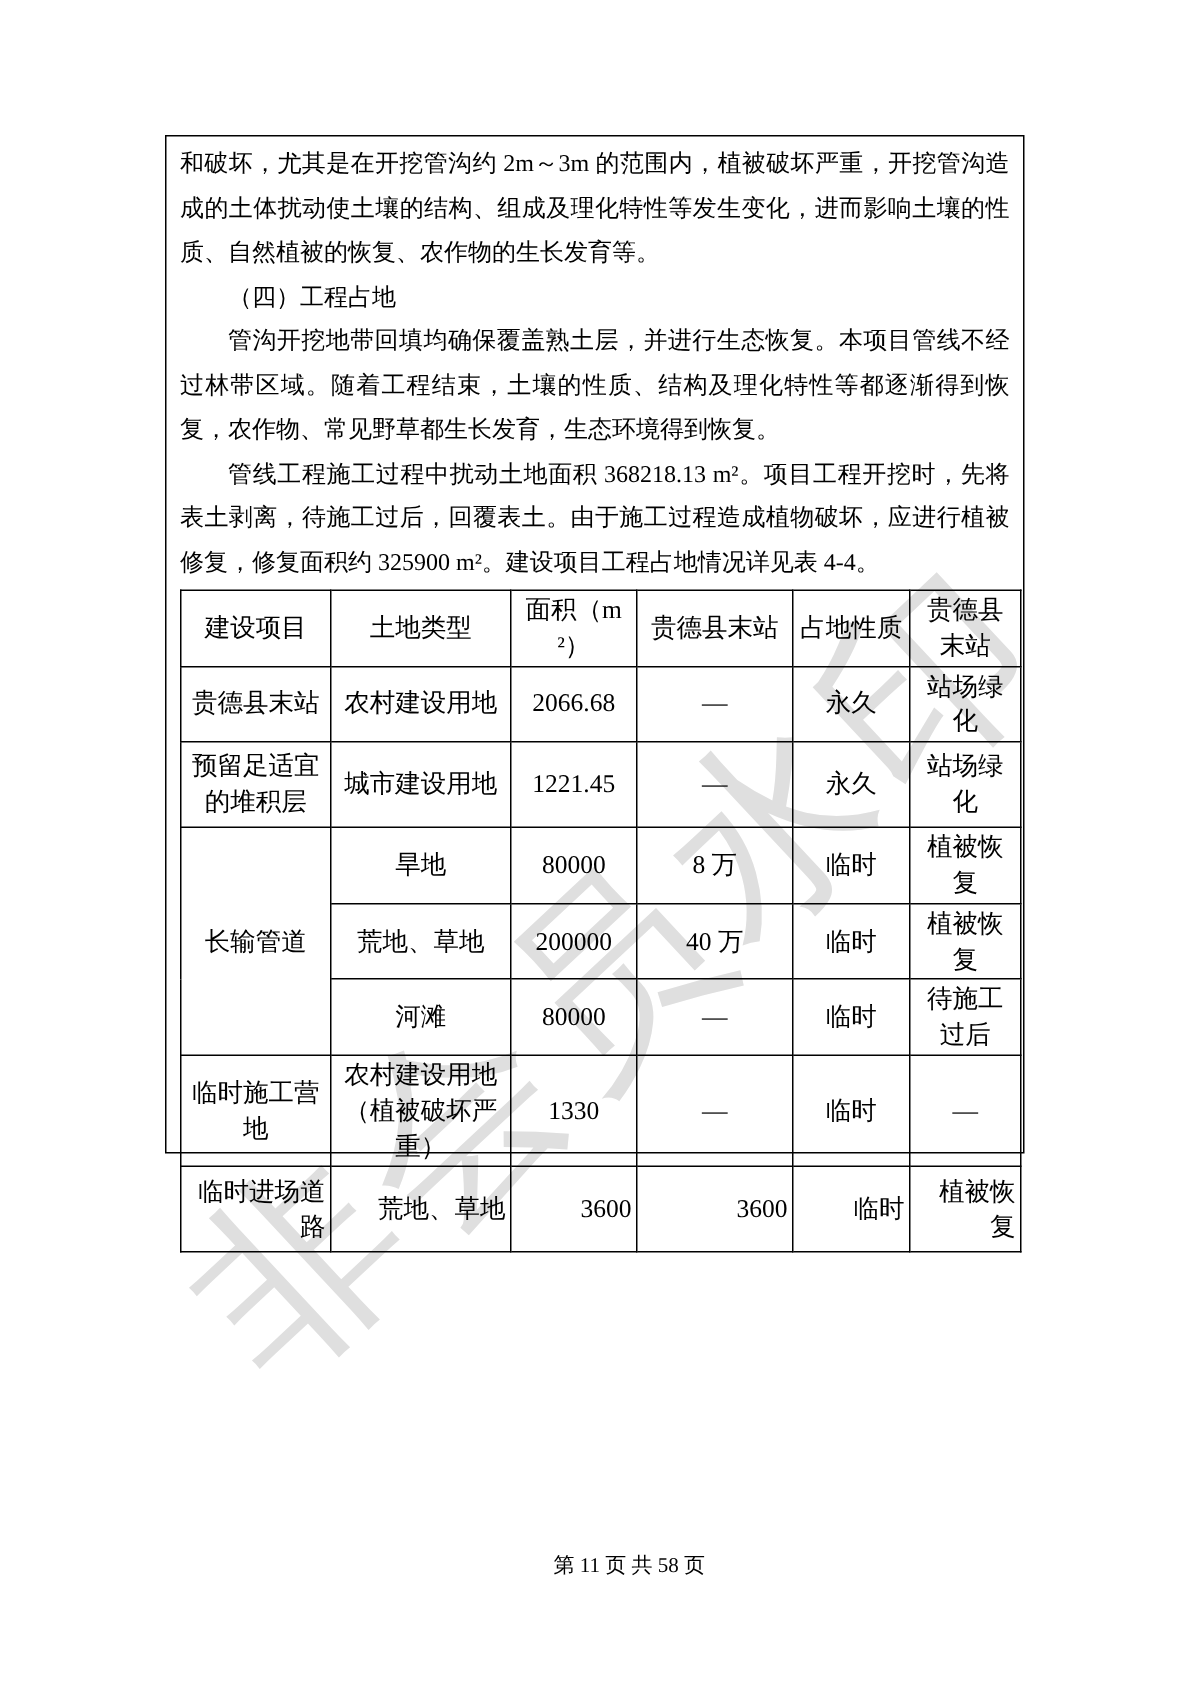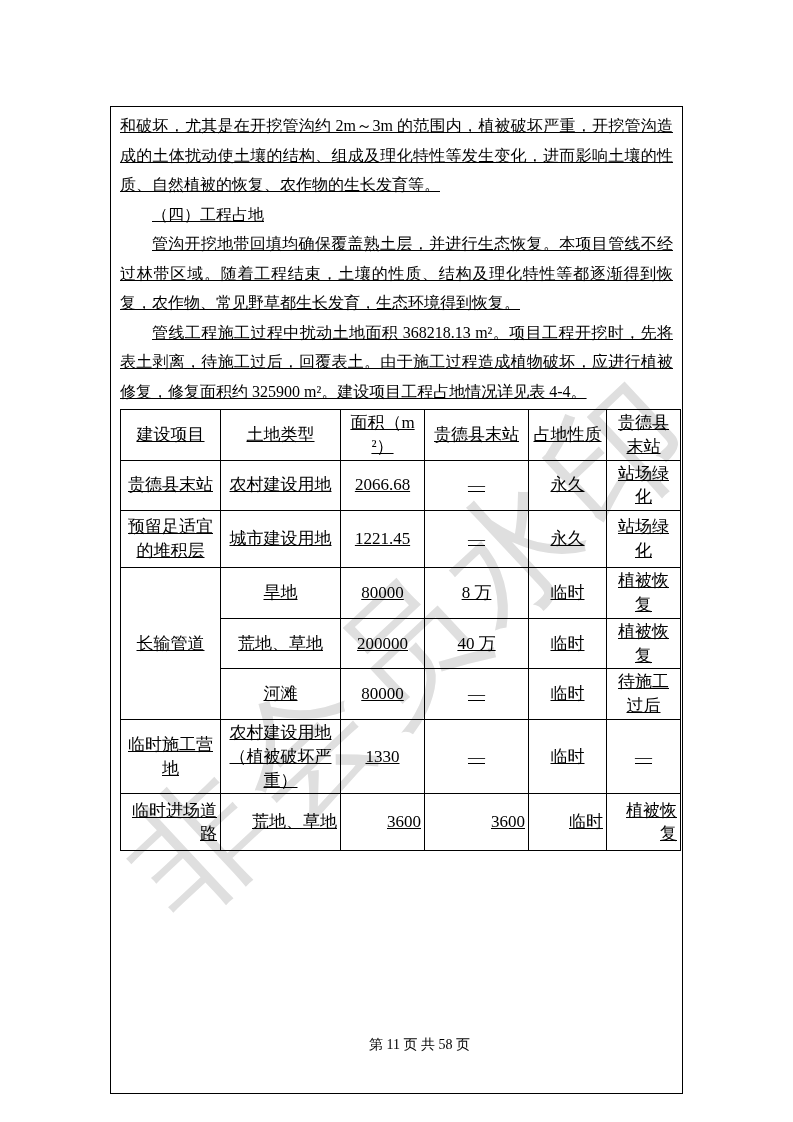--- a/index.html
+++ b/index.html
@@ -20,27 +20,26 @@
     letter-spacing: 8px;
     color: #dfdfdf;
     white-space: nowrap;
     z-index: 0;
     font-family: "Liberation Sans", "DejaVu Sans", sans-serif;
     user-select: none;
   }
   .page-frame {
     position: absolute;
     left: 110px;
-    top: 106px;
+    top: 90px;
     width: 573px;
-    height: 988px;
+    height: 679px;
     border: 1px solid #000000;
     z-index: 1;
     padding: 4px 9px 0 9px;
-    text-decoration: underline;
   }
   .body-text p {
     font-size: 16px;
     line-height: 29.5px;
     text-align: justify;
     text-justify: inter-ideograph;
     word-break: break-all;
   }
   .body-text p.indent { text-indent: 2em; }
   .table-caption {

